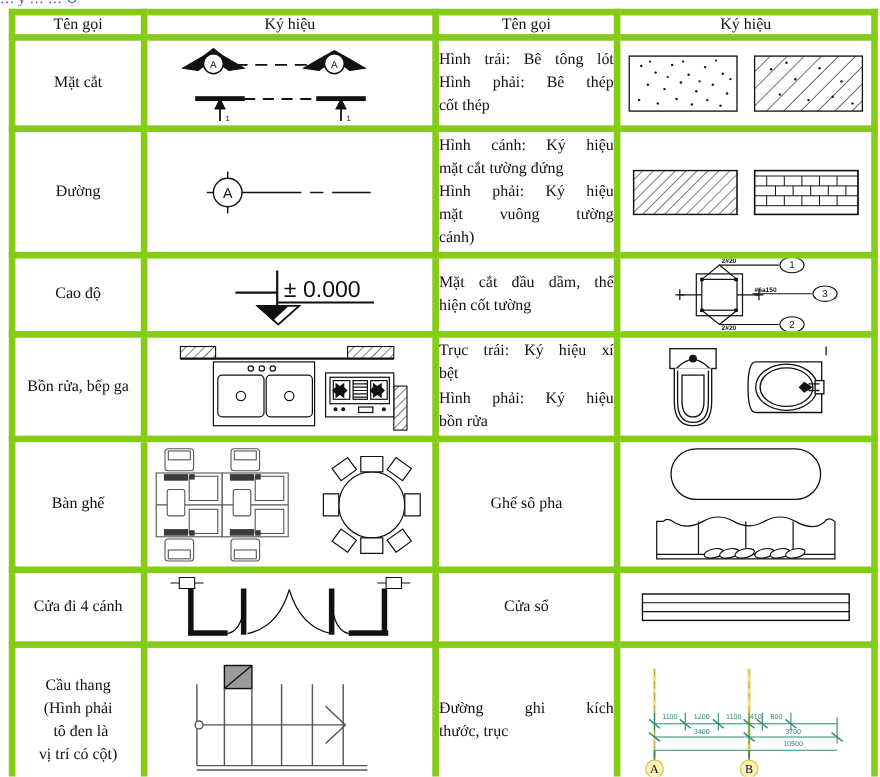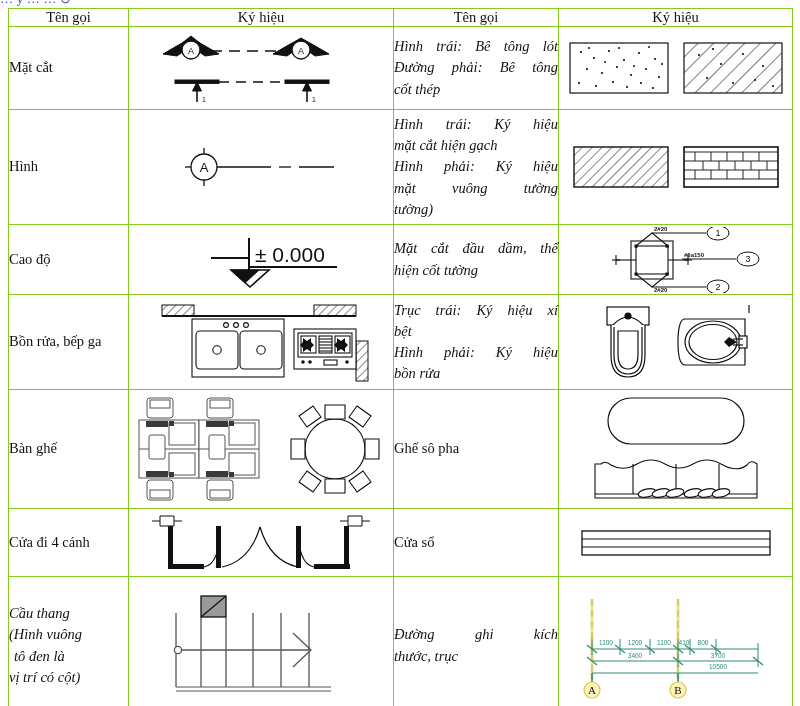--- a/index.html
+++ b/index.html
@@ -12,30 +12,30 @@
 
   .topstrip{position:absolute;left:0;top:0;width:800px;height:8px;overflow:hidden;}
   .topstrip span{position:absolute;top:-9px;font-size:13px;color:#3b4ba8;font-family:"Liberation Serif",serif;letter-spacing:.2px;white-space:nowrap;}
 
   table.symtab{
     position:absolute;left:8px;top:8px;
     width:784px;border-collapse:collapse;table-layout:fixed;
     background:#fff;
   }
   table.symtab td,table.symtab th{
-    border:1px solid #84cc16;
+    border:6px solid #84cc16;
     padding:0;vertical-align:middle;
     background:#fff;
   }
   col.c1{width:120px}col.c2{width:265px}col.c3{width:165px}col.c4{width:234px}
 
   .hdr{text-align:center;font-size:14.5px;padding:5px 0 6px 0;font-weight:400;}
-  .namecell{font-size:14.5px;padding:6px 10px;line-height:1.45;}
+  .namecell{font-size:14.5px;padding:6px 10px;line-height:1.45;text-align:center;}
   .namecell.just{text-align:justify;text-align-last:justify;}
-  .namecell .ln{display:block;font-style:italic;}
+  .namecell .ln{display:block;}
   .symwrap{display:flex;align-items:center;justify-content:center;width:100%;}
   .symwrap.two{gap:14px;}
   svg{display:block;}
 </style>
 </head>
 <body>
 
 <div class="page">
 
   <div class="topstrip">
@@ -82,21 +82,21 @@
                 <line x1="146" y1="72" x2="146" y2="55" stroke-width="1.6"></line>
                 <path d="M146 52 L141.5 61 L150.5 61 Z"></path>
                 <text x="151" y="72" font-size="7" stroke="none" font-family="'Liberation Sans',sans-serif">1</text>
               </g>
               <line x1="58" y1="52" x2="124" y2="52" stroke="#111" stroke-width="1.6" stroke-dasharray="10 7" fill="none"></line>
             </svg>
           </div>
         </td>
         <td class="namecell just">
           <span class="ln">Hình trái: Bê tông lót</span>
-          <span class="ln">Đường phải: Bê tông</span>
+          <span class="ln">Hình phải: Bê thép</span>
           <span class="ln" style="text-align-last:left">cốt thép</span>
         </td>
         <td>
           <div class="symwrap two">
             <svg width="100" height="52" viewBox="0 0 100 52">
               <rect x="1" y="1" width="98" height="50" fill="#fff" stroke="#111" stroke-width="1.2"></rect>
               <g fill="#111">
                 <circle cx="12" cy="10" r="1.1"></circle>
                   <circle cx="25" cy="16" r="1.1"></circle>
                   <circle cx="40" cy="9" r="1.1"></circle>
@@ -140,43 +140,43 @@
                 <circle cx="72" cy="38" r="1.1"></circle>
                   <circle cx="90" cy="44" r="1.1"></circle>
                   <circle cx="30" cy="7" r="1.1"></circle>
               </g>
             </svg>
           </div>
         </td>
       </tr>
 
       <tr style="height:115px">
-        <td class="namecell">Hình</td>
+        <td class="namecell">Đường</td>
         <td>
           <div class="symwrap">
             <svg width="190" height="48" viewBox="0 0 190 48">
               <g stroke="#111" stroke-width="1.3" fill="none">
                 <circle cx="38" cy="24" r="13"></circle>
                 <line x1="38" y1="5" x2="38" y2="11"></line>
                 <line x1="38" y1="37" x2="38" y2="43"></line>
                 <line x1="19" y1="24" x2="25" y2="24"></line>
                 <line x1="51" y1="24" x2="105" y2="24"></line>
                 <line x1="113" y1="24" x2="125" y2="24"></line>
                 <line x1="133" y1="24" x2="168" y2="24"></line>
               </g>
               <text x="38" y="29" font-size="13" text-anchor="middle" fill="#111" font-family="'Liberation Sans',sans-serif">A</text>
             </svg>
           </div>
         </td>
         <td class="namecell just">
-          <span class="ln">Hình trái: Ký hiệu</span>
-          <span class="ln" style="text-align-last:left">mặt cắt hiện gạch</span>
+          <span class="ln">Hình cánh: Ký hiệu</span>
+          <span class="ln" style="text-align-last:left">mặt cắt tường đứng</span>
           <span class="ln">Hình phải: Ký hiệu</span>
           <span class="ln">mặt vuông tường</span>
-          <span class="ln" style="text-align-last:left">tường)</span>
+          <span class="ln" style="text-align-last:left">cánh)</span>
         </td>
         <td>
           <div class="symwrap two">
             <svg width="96" height="42" viewBox="0 0 96 42">
               <defs>
                 <pattern id="bwHatch" width="7" height="7" patternUnits="userSpaceOnUse" patternTransform="rotate(45)">
                   <line x1="0" y1="0" x2="0" y2="7" stroke="#111" stroke-width="1"></line>
                 </pattern>
               </defs>
               <rect x="1" y="1" width="94" height="40" fill="url(#bwHatch)" stroke="#111" stroke-width="1.4"></rect>
@@ -468,21 +468,21 @@
               <line x1="1" y1="12" x2="189" y2="12" stroke="#111" stroke-width="1"></line>
               <line x1="1" y1="20" x2="189" y2="20" stroke="#111" stroke-width="1"></line>
             </svg>
           </div>
         </td>
       </tr>
 
       <tr style="height:138px">
         <td class="namecell">
           <span class="ln">Cầu thang</span>
-          <span class="ln">(Hình vuông</span>
+          <span class="ln">(Hình phải</span>
           <span class="ln" style="padding-left:5px">tô đen là</span>
           <span class="ln">vị trí có cột)</span>
         </td>
         <td>
           <div class="symwrap">
             <svg width="180" height="106" viewBox="0 0 180 106">
               <rect x="30" y="3" width="25" height="21" fill="#9a9a9a" stroke="#111" stroke-width="1.3"></rect>
               <line x1="30" y1="24" x2="55" y2="3" stroke="#111" stroke-width="1.2"></line>
               <g stroke="#555" stroke-width="1.3">
                 <line x1="5" y1="20" x2="5" y2="94"></line>

